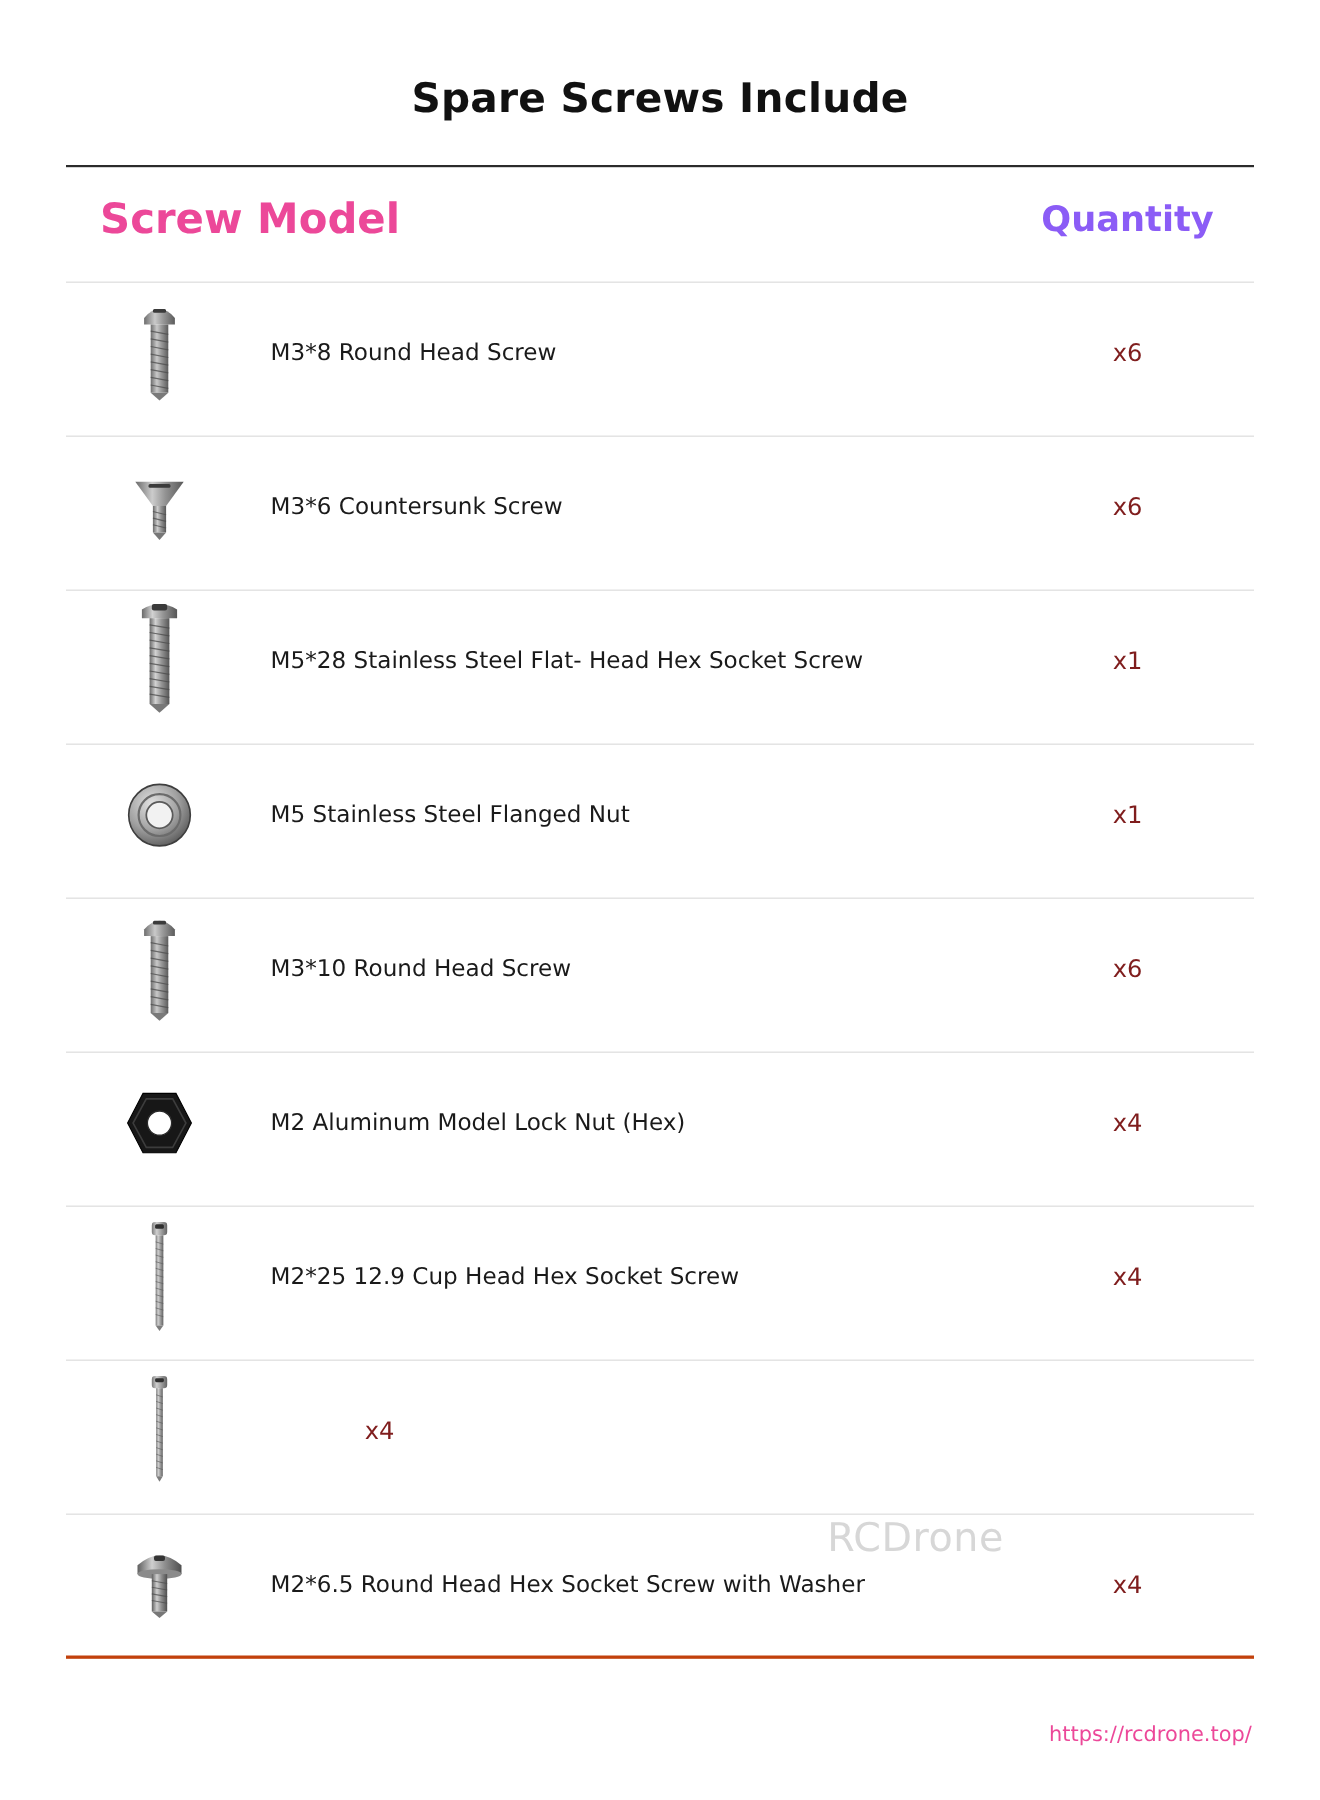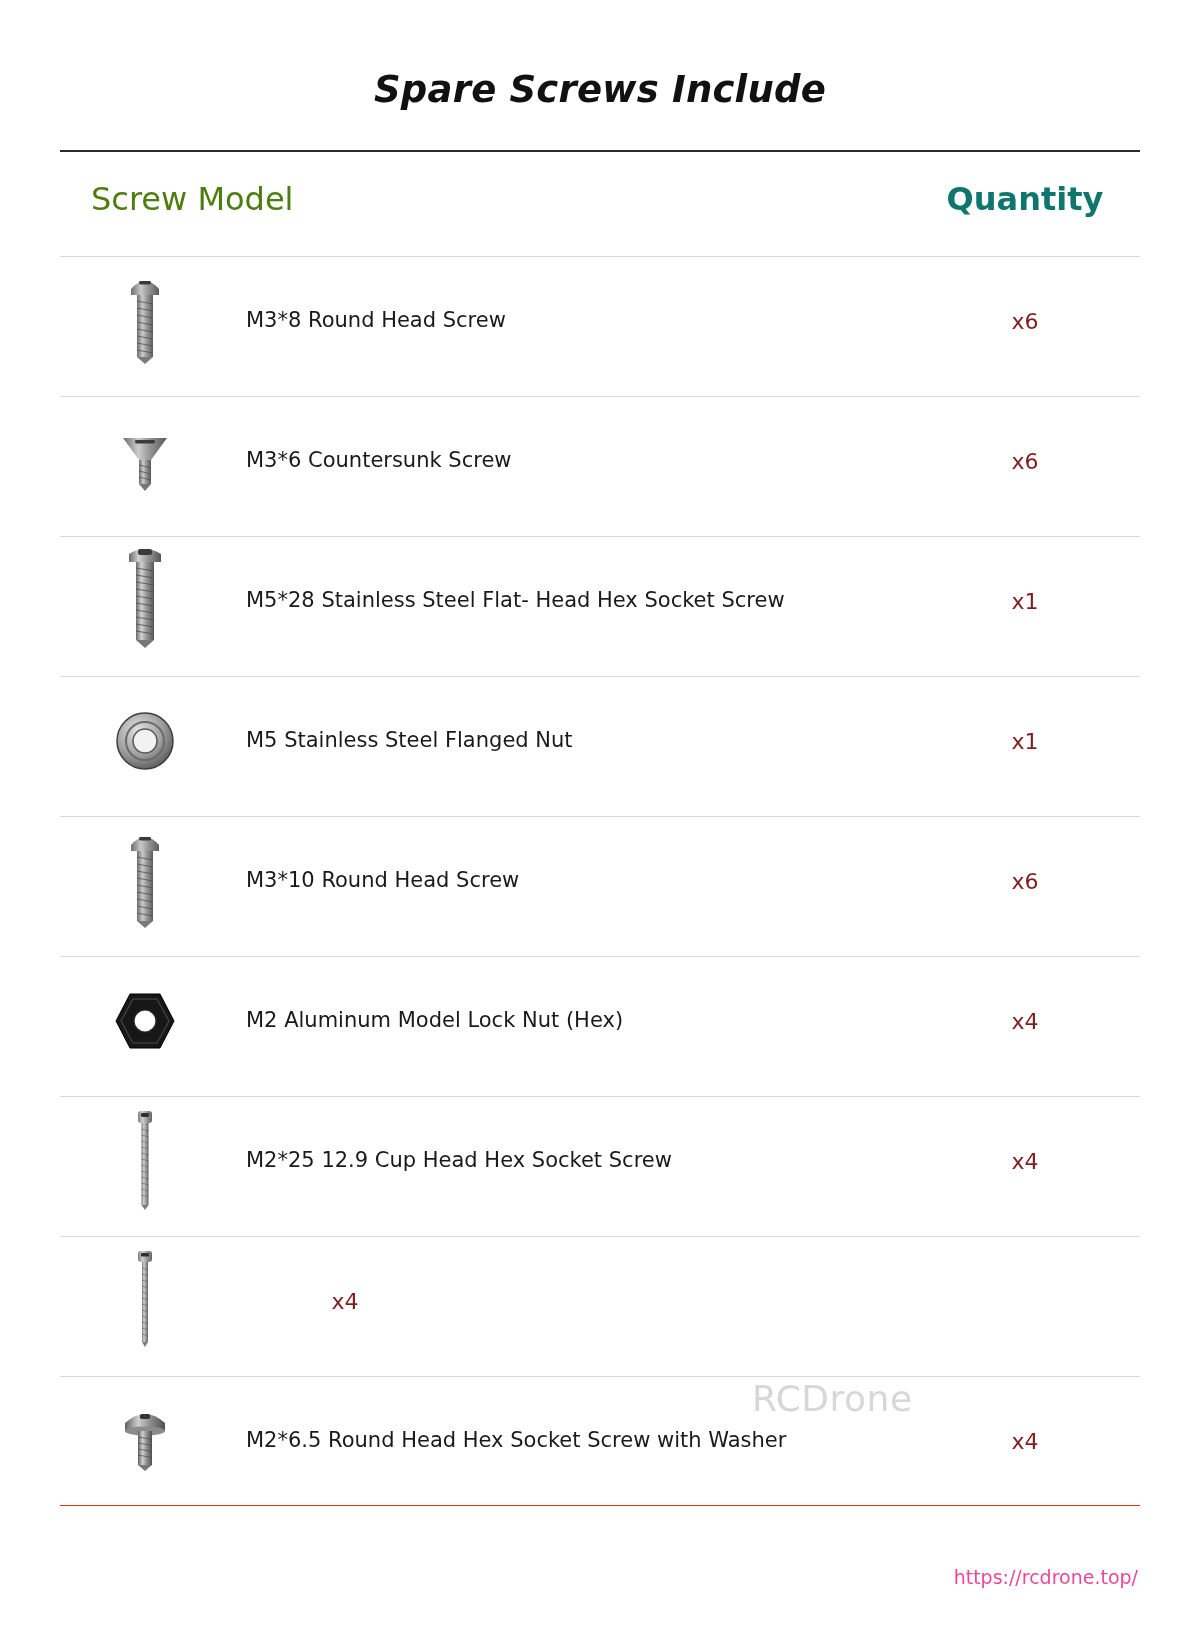--- a/index.html
+++ b/index.html
@@ -21,21 +21,20 @@
     position: relative;
     box-sizing: border-box;
   }
   .title {
     text-align: center;
     font-size: 37px;
     font-weight: bold;
     letter-spacing: 0.2px;
     color: #111111;
     padding-top: 68px;
-    font-style: italic;
   }
   .title-rule {
     margin: 39px 60px 0 60px;
     border-top: 2px solid #2b2b2b;
   }
   .table {
     margin: 0 60px;
   }
   .header-row {
     display: flex;
@@ -52,39 +51,39 @@
   .col-model {
     flex: 1 1 auto;
     padding-left: 16px;
   }
   .col-qty {
     width: 230px;
     flex: 0 0 230px;
     text-align: center;
   }
   .header-model {
-    font-size: 32px;
-    font-weight: normal;
-    color: #4d7c0f;
+    font-size: 38px;
+    font-weight: bold;
+    color: #ec4899;
     margin-left: -155px;
   }
   .header-qty {
     font-size: 32px;
     font-weight: bold;
-    color: #0f766e;
+    color: #8b5cf6;
   }
   .row {
     display: flex;
     align-items: center;
     border-top: 1px solid #d9d9d9;
     min-height: 128px;
     margin-top: 11px;
   }
   .row-last {
-    border-bottom: 1px solid #c2410c;
+    border-bottom: 3px solid #c2410c;
   }
   .model-text {
     font-size: 21px;
     color: #1a1a1a;
     line-height: 1.3;
   }
   .qty-text {
     font-size: 22px;
     color: #7f1d1d;
   }

